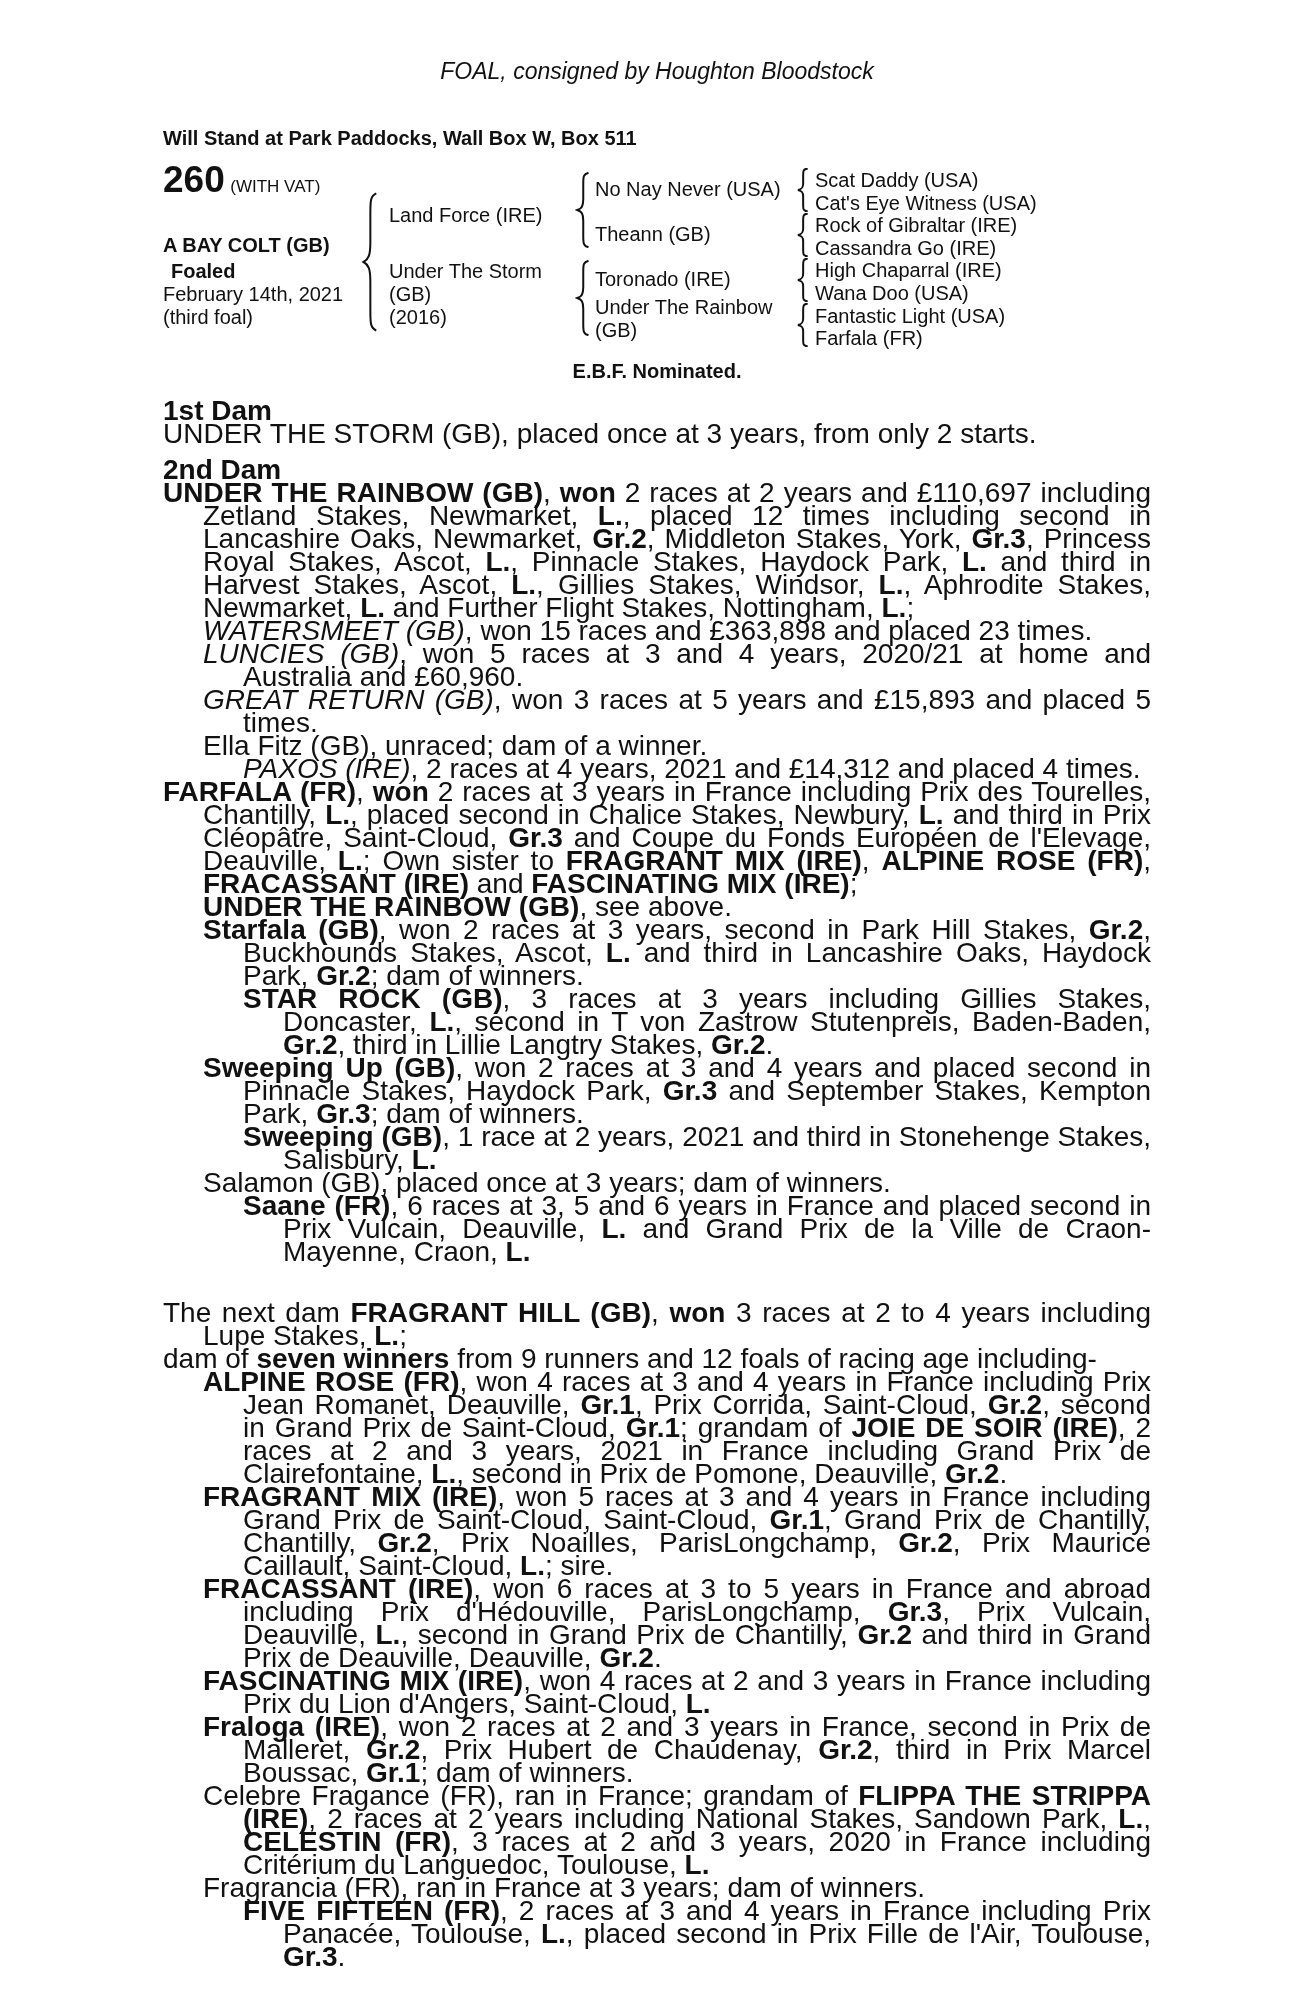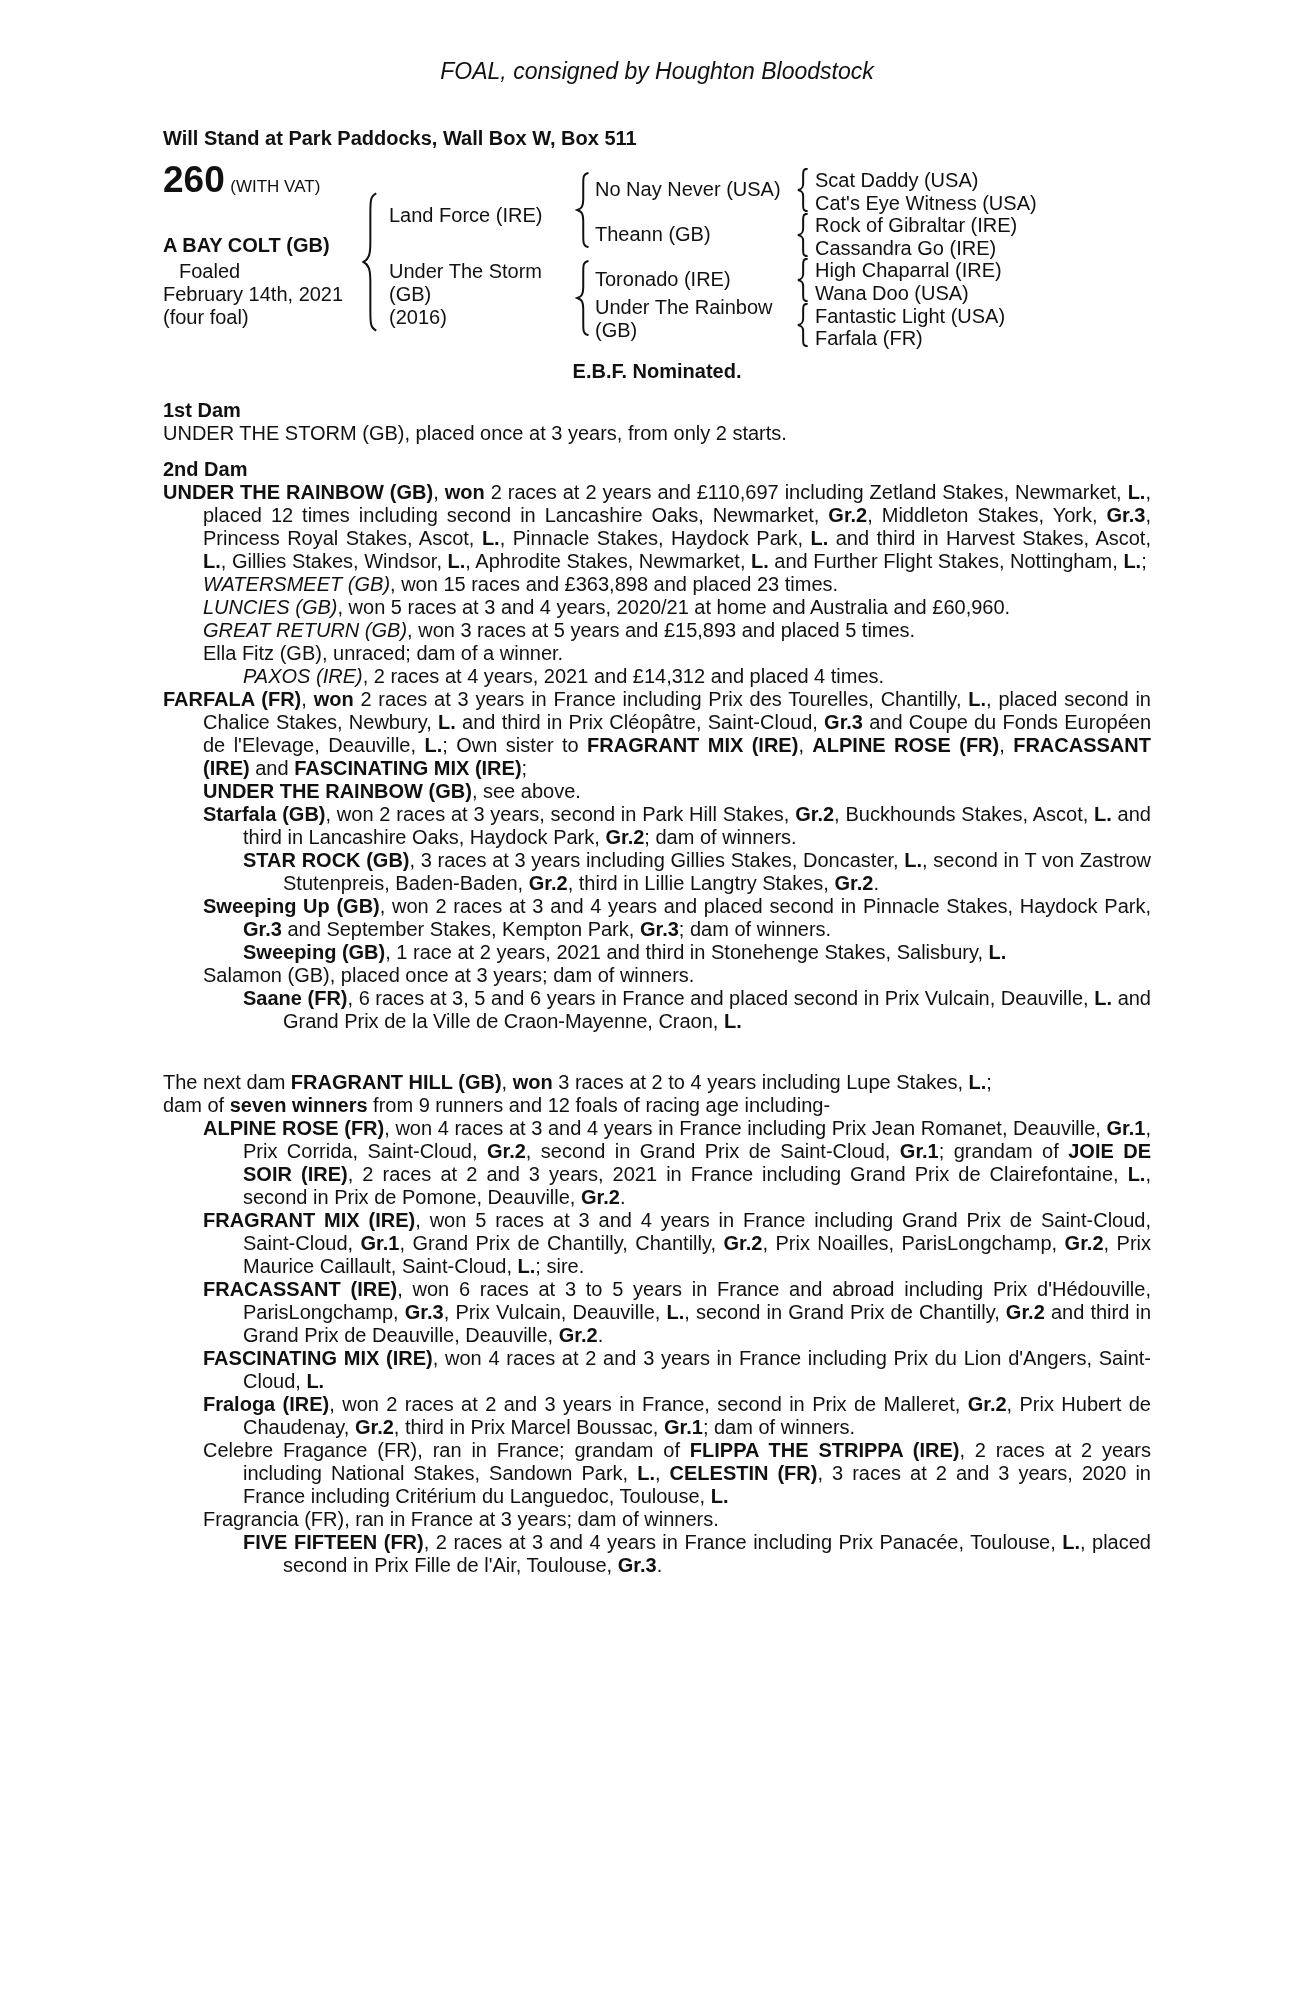--- a/index.html
+++ b/index.html
@@ -33,21 +33,21 @@
     position: relative;
     height: 186px;
     margin-top: 18px;
     font-size: 20px;
     line-height: 23px;
   }
   .lot-number-row { position: absolute; left: 0; top: 0; white-space: nowrap; }
   .lot-number { font-size: 37px; font-weight: bold; }
   .vat-note { font-size: 17px; }
   .colt-name  { position: absolute; left: 0; top: 66px; font-weight: bold; font-size: 20px; }
-  .foaled-label { position: absolute; left: 16px; top: 92px; }
+  .foaled-label { position: absolute; left: 8px; top: 92px; font-weight: bold; }
   .foaled-date  { position: absolute; left: 0; top: 115px; }
   .foal-note    { position: absolute; left: 0; top: 138px; }
 
   .ped-item { position: absolute; white-space: nowrap; }
   .sire-name { left: 226px; top: 36px; }
   .dam-name  { left: 226px; top: 92px; }
   .gp1 { left: 432px; top: 10px; }
   .gp2 { left: 432px; top: 55px; }
   .gp3 { left: 432px; top: 100px; }
   .gp4 { left: 432px; top: 128px; }
@@ -65,21 +65,21 @@
 
   .ebf-line {
     text-align: center;
     font-weight: bold;
     font-size: 20px;
     margin-top: 6px;
   }
   
   .details {
     margin-top: 16px;
-    font-size: 20px;
+    font-size: 28px;
     line-height: 23px;
   }
   .para { text-align: justify; }
   .ind0 { padding-left: 40px;  text-indent: -40px; }
   .ind1 { padding-left: 80px;  text-indent: -40px; }
   .ind2 { padding-left: 120px; text-indent: -40px; }
   .gap-small { margin-top: 13px; }
   .gap-large { margin-top: 38px; }
   .seg-b { font-weight: bold; }
   .seg-i { font-style: italic; }
@@ -95,21 +95,21 @@
 
   <div class="pedigree">
 
     <div class="lot-number-row">
       <span class="lot-number">260</span>
       <span class="vat-note">(WITH VAT)</span>
     </div>
     <div class="colt-name">A BAY COLT (GB)</div>
     <div class="foaled-label">Foaled</div>
     <div class="foaled-date">February 14th, 2021</div>
-    <div class="foal-note">(four foal)</div>
+    <div class="foal-note">(third foal)</div>
 
     <span class="brace brace-main">
       <svg viewBox="0 0 20 100" preserveAspectRatio="none">
           <path d="M18 1 C11 3 11 6 11 16 L11 36 C11 45 9 48 3 50 C9 52 11 55 11 64 L11 84 C11 94 11 97 18 99" fill="none" stroke="#111" stroke-width="2" vector-effect="non-scaling-stroke"></path>
         </svg>
     </span>
     <span class="brace brace-sire">
       <svg viewBox="0 0 20 100" preserveAspectRatio="none">
           <path d="M18 1 C11 3 11 6 11 16 L11 36 C11 45 9 48 3 50 C9 52 11 55 11 64 L11 84 C11 94 11 97 18 99" fill="none" stroke="#111" stroke-width="2" vector-effect="non-scaling-stroke"></path>
         </svg>

